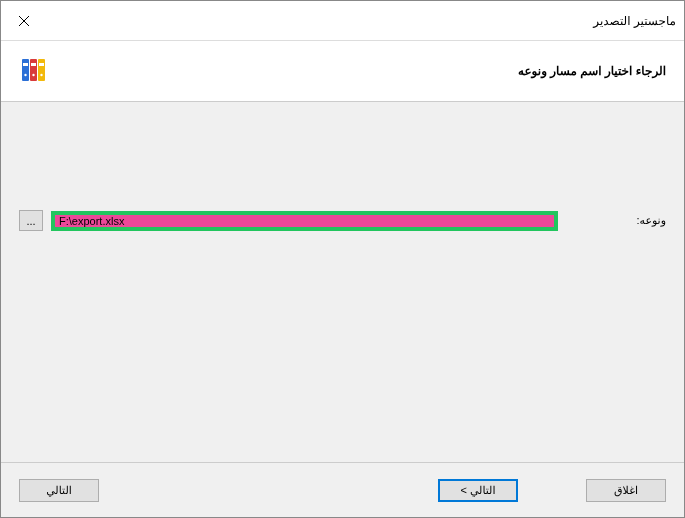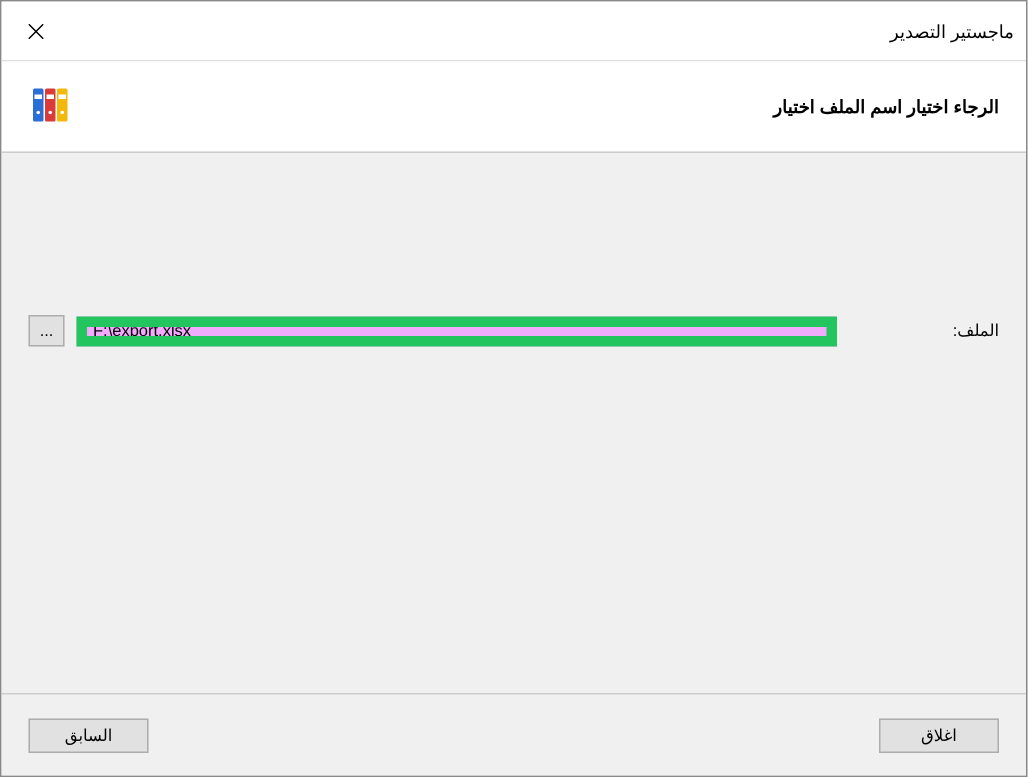--- a/index.html
+++ b/index.html
@@ -73,22 +73,22 @@
   }
   .row-path .label {
     width: 100px;
     font-size: 11px;
     color: #000;
     text-align: right;
   }
   .row-path input[type="text"] {
     flex: 1;
     height: 20px;
-    border: 7px solid #22c55e;
-    background: #f0abfc;
+    border: 4px solid #22c55e;
+    background: #ec4899;
     font-family: Tahoma, Arial, sans-serif;
     font-size: 11px;
     padding: 1px 4px;
     direction: ltr;
     text-align: left;
   }
   .row-path .browse {
     width: 24px;
     height: 21px;
     border: 1px solid #adadad;
@@ -151,48 +151,49 @@
   <div class="close">
     <svg viewBox="0 0 10 10">
       <line x1="0" y1="0" x2="10" y2="10" stroke="#000" stroke-width="1"></line>
       <line x1="10" y1="0" x2="0" y2="10" stroke="#000" stroke-width="1"></line>
     </svg>
   </div>
   <div class="title">ماجستير التصدير</div>
 </div>
 
 <div class="header">
-  <div class="subtitle">الرجاء اختيار اسم الملف اختيار</div>
+  <div class="subtitle">الرجاء اختيار اسم مسار ونوعه</div>
   <div class="icon-binders">
     <svg viewBox="0 0 30 30">
       <rect x="3" y="4" width="7" height="22" rx="1" fill="#2b6fd6"></rect>
       <rect x="11" y="4" width="7" height="22" rx="1" fill="#d93b3b"></rect>
       <rect x="19" y="4" width="7" height="22" rx="1" fill="#f2b90c"></rect>
       <rect x="4" y="8" width="5" height="3" fill="#fff"></rect>
       <rect x="12" y="8" width="5" height="3" fill="#fff"></rect>
       <rect x="20" y="8" width="5" height="3" fill="#fff"></rect>
       <circle cx="6.5" cy="20" r="1.2" fill="#fff"></circle>
       <circle cx="14.5" cy="20" r="1.2" fill="#fff"></circle>
       <circle cx="22.5" cy="20" r="1.2" fill="#fff"></circle>
     </svg>
   </div>
 </div>
 
 <div class="content">
 
   <div class="row-path">
-    <div class="label">الملف:</div>
+    <div class="label">ونوعه:</div>
     <input type="text" value="F:\export.xlsx" style="">
     <div class="browse">...</div>
   </div>
 
 
 </div>
 
 <div class="footer">
   <div class="close-group">
     <button class="btn">اغلاق</button>
   </div>
   <div class="nav-group" style="margin-right:40px;">
+    <button class="btn primary">التالي &gt;</button>
   </div>
   <div class="spacer"></div>
-  <button class="btn">السابق</button>
+  <button class="btn">التالي</button>
 </div>
 
 </body></html>

